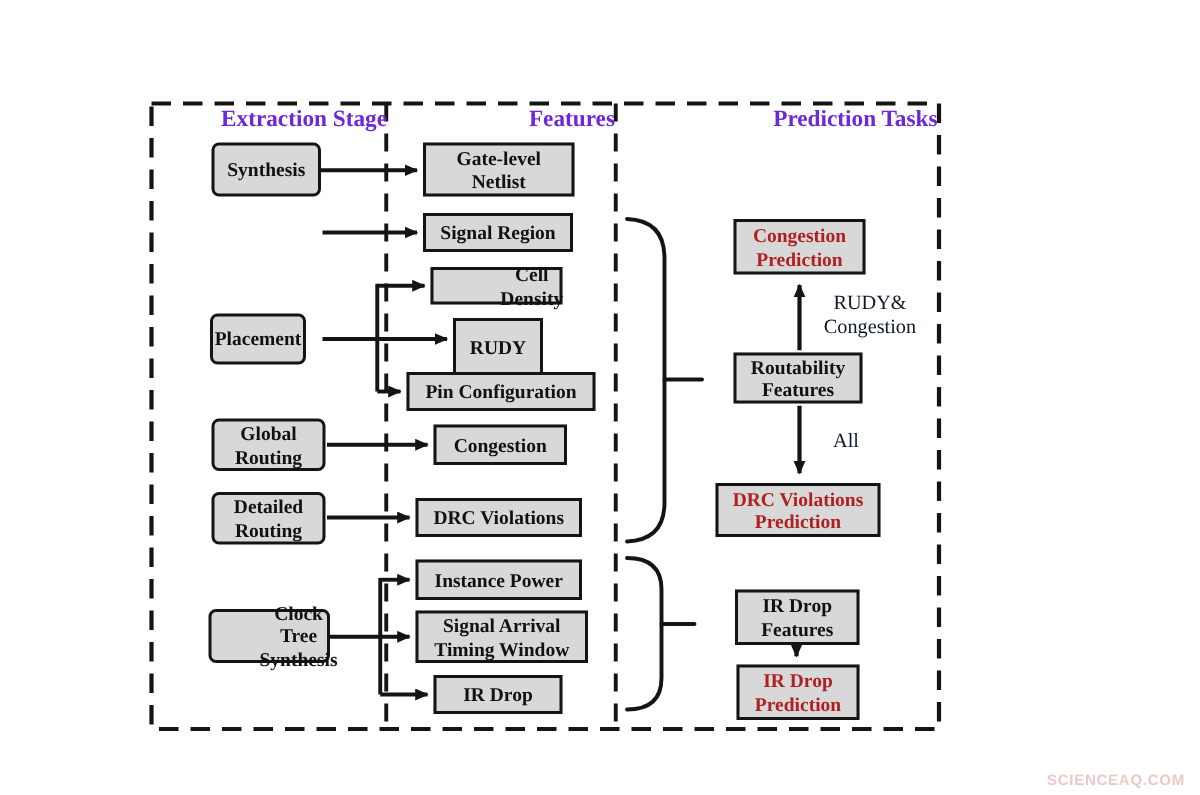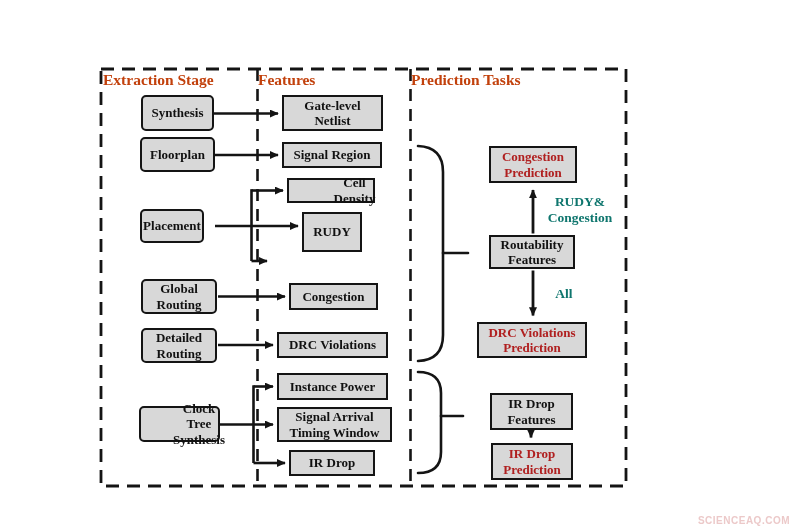--- a/index.html
+++ b/index.html
@@ -2,34 +2,34 @@
 <html><head>
 <meta charset="utf-8">
 <style>
   html,body{margin:0;padding:0;background:#ffffff;}
   #canvas{
     position:relative;width:800px;height:530px;background:#ffffff;overflow:hidden;
     font-family:"Liberation Serif","DejaVu Serif",serif;
   }
   #wires{position:absolute;left:0;top:0;width:800px;height:530px;}
   .hdr{
-    position:absolute;font-weight:bold;font-size:15.5px;color:#c2410c;
-    text-align:left;white-space:nowrap;
+    position:absolute;font-weight:bold;font-size:15.5px;color:#6d28d9;
+    text-align:right;white-space:nowrap;
   }
   .box{
     position:absolute;display:flex;align-items:center;justify-content:center;
     background:#d8d8d8;border:2.2px solid #141414;box-sizing:border-box;
     font-weight:bold;font-size:13px;line-height:1.18;color:#111;
     text-align:center;white-space:pre-line;
   }
   .stage{border-radius:5px;border-width:2.4px;}
   .pred{border-width:2.4px;}
   .red{color:#b02020;}
   .edge-label{
-    position:absolute;font-weight:bold;font-size:13.5px;color:#0f766e;
+    position:absolute;font-weight:normal;font-size:13.5px;color:#0f172a;
     text-align:center;white-space:pre-line;line-height:1.2;
   }
   .watermark{
     position:absolute;right:10px;bottom:4px;font-family:"Liberation Sans","DejaVu Sans",sans-serif;
     font-size:10px;letter-spacing:.5px;color:#ecc9c9;font-weight:bold;
   }
 </style>
 </head>
 <body>
 
@@ -74,34 +74,34 @@
       <line x1="533" y1="270.5" x2="533" y2="315.5" marker-end="url(#ah)"></line>
       <line x1="531" y1="430.5" x2="531" y2="437.5" marker-end="url(#ah)"></line>
     </g>
   </svg>
 
   <div class="hdr" style="left:103px;top:71px;width:155px;">Extraction Stage</div>
   <div class="hdr" style="left:258px;top:71px;width:152px;">Features</div>
   <div class="hdr" style="left:411px;top:71px;width:214px;">Prediction Tasks</div>
 
   <div class="box stage" style="left:141px;top:95px;width:73px;height:36px;">Synthesis</div>
-  <div class="box stage" style="left:140px;top:137px;width:75px;height:35px;">Floorplan</div>
   <div class="box stage" style="left:140px;top:209px;width:64px;height:34px;">Placement</div>
   <div class="box stage" style="left:141px;top:279px;width:76px;height:35px;">Global
 Routing</div>
   <div class="box stage" style="left:141px;top:328px;width:76px;height:35px;">Detailed
 Routing</div>
   <div class="box stage" style="left:139px;top:406px;width:81px;height:36px;padding-left:39px;">Clock Tree
 Synthesis</div>
 
   <div class="box" style="left:282px;top:95px;width:101px;height:36px;">Gate-level
 Netlist</div>
   <div class="box" style="left:282px;top:142px;width:100px;height:26px;">Signal Region</div>
   <div class="box" style="left:287px;top:178px;width:88px;height:25px;padding-left:47px;">Cell Density</div>
   <div class="box" style="left:302px;top:212px;width:60px;height:40px;text-align:right;">RUDY</div>
+  <div class="box" style="left:271px;top:248px;width:126px;height:26px;">Pin Configuration</div>
   <div class="box" style="left:289px;top:283px;width:89px;height:27px;">Congestion</div>
   <div class="box" style="left:277px;top:332px;width:111px;height:26px;">DRC Violations</div>
   <div class="box" style="left:277px;top:407px;width:115px;height:35px;">Signal Arrival
 Timing Window</div>
   <div class="box" style="left:277px;top:373px;width:111px;height:27px;">Instance Power</div>
   <div class="box" style="left:289px;top:450px;width:86px;height:26px;">IR Drop</div>
 
   <div class="box pred red" style="left:489px;top:146px;width:88px;height:37px;">Congestion
 Prediction</div>
   <div class="edge-label" style="left:539px;top:194px;width:82px;">RUDY&amp;

